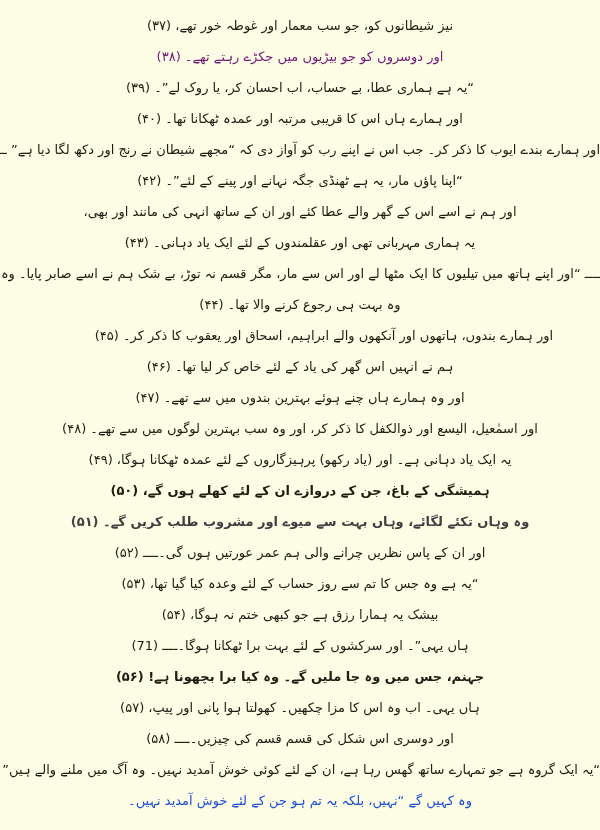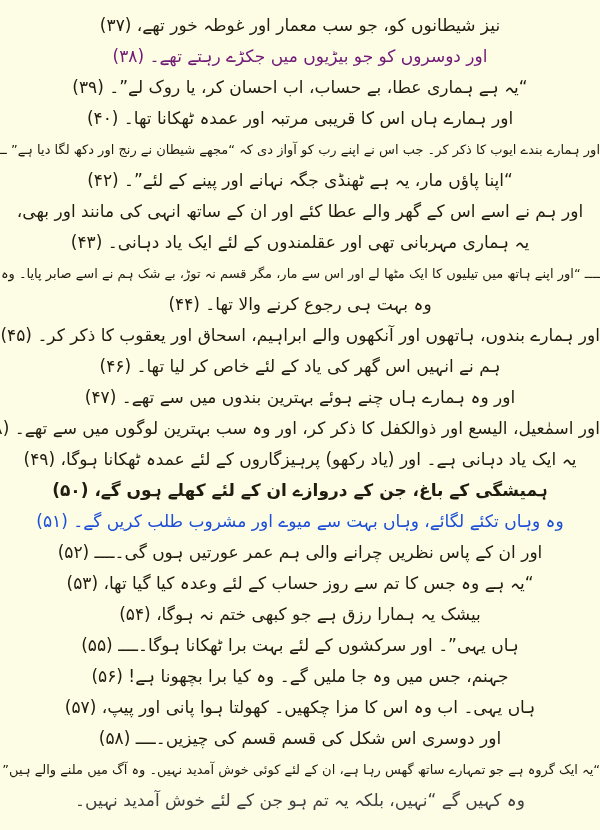--- a/index.html
+++ b/index.html
@@ -20,21 +20,21 @@
   .text-column {
     width: 100%;
   }
   .verse-line {
     margin: 0;
     height: 31px;
     line-height: 31px;
     text-align: center;
     white-space: nowrap;
     font-family: "DejaVu Sans", sans-serif;
-    font-size: 17px;
+    font-size: 13px;
     color: #211C10;
     letter-spacing: 0px;
   }
   
   .verse-line.long {
     font-size: 13px;
   }
 </style>
 </head>
 <body style="background: rgb(253, 252, 229);">
@@ -50,24 +50,24 @@
     <p class="verse-line" style="color: rgb(33, 28, 16);">اور ہم نے اسے اس کے گھر والے عطا کئے اور ان کے ساتھ انہی کی مانند اور بھی،</p>
     <p class="verse-line" style="color: rgb(33, 28, 16);">یہ ہماری مہربانی تھی اور عقلمندوں کے لئے ایک یاد دہانی۔ (۴۳)</p>
     <p class="verse-line long" style="color: rgb(33, 28, 16);">ــــ “اور اپنے ہاتھ میں تیلیوں کا ایک مٹھا لے اور اس سے مار، مگر قسم نہ توڑ، بے شک ہم نے اسے صابر پایا۔ وہ کیا ہی اچھا بندہ تھا!</p>
     <p class="verse-line" style="color: rgb(33, 28, 16);">وہ بہت ہی رجوع کرنے والا تھا۔ (۴۴)</p>
     <p class="verse-line" style="color: rgb(33, 28, 16); margin-left: 48px;">اور ہمارے بندوں، ہاتھوں اور آنکھوں والے ابراہیم، اسحاق اور یعقوب کا ذکر کر۔ (۴۵)</p>
     <p class="verse-line" style="color: rgb(33, 28, 16);">ہم نے انہیں اس گھر کی یاد کے لئے خاص کر لیا تھا۔ (۴۶)</p>
     <p class="verse-line" style="color: rgb(33, 28, 16);">اور وہ ہمارے ہاں چنے ہوئے بہترین بندوں میں سے تھے۔ (۴۷)</p>
     <p class="verse-line" style="color: rgb(33, 28, 16);">اور اسمٰعیل، الیسع اور ذوالکفل کا ذکر کر، اور وہ سب بہترین لوگوں میں سے تھے۔ (۴۸)</p>
     <p class="verse-line" style="color: rgb(33, 28, 16);">یہ ایک یاد دہانی ہے۔ اور (یاد رکھو) پرہیزگاروں کے لئے عمدہ ٹھکانا ہوگا، (۴۹)</p>
     <p class="verse-line" style="color: rgb(33, 28, 16); font-weight: bold;">ہمیشگی کے باغ، جن کے دروازے ان کے لئے کھلے ہوں گے، (۵۰)</p>
-    <p class="verse-line" style="color: #1d4ed8;">وہ وہاں تکئے لگائے، وہاں بہت سے میوے اور مشروب طلب کریں گے۔ (۵۱)</p>
+    <p class="verse-line" style="color: #404040; font-weight: bold;">وہ وہاں تکئے لگائے، وہاں بہت سے میوے اور مشروب طلب کریں گے۔ (۵۱)</p>
     <p class="verse-line" style="color: rgb(33, 28, 16);">اور ان کے پاس نظریں چرانے والی ہم عمر عورتیں ہوں گی۔ــــ (۵۲)</p>
     <p class="verse-line" style="color: rgb(33, 28, 16);">“یہ ہے وہ جس کا تم سے روز حساب کے لئے وعدہ کیا گیا تھا، (۵۳)</p>
     <p class="verse-line" style="color: rgb(33, 28, 16);">بیشک یہ ہمارا رزق ہے جو کبھی ختم نہ ہوگا، (۵۴)</p>
-    <p class="verse-line" style="color: rgb(33, 28, 16);">ہاں یہی”۔ اور سرکشوں کے لئے بہت برا ٹھکانا ہوگا۔ــــ (۵۵)</p>
-    <p class="verse-line" style="color: rgb(33, 28, 16);">جہنم، جس میں وہ جا ملیں گے۔ وہ کیا برا بچھونا ہے! (۵۶)</p>
+    <p class="verse-line" style="color: rgb(33, 28, 16);">ہاں یہی”۔ اور سرکشوں کے لئے بہت برا ٹھکانا ہوگا۔ــــ (71)</p>
+    <p class="verse-line" style="color: rgb(33, 28, 16); font-weight: bold;">جہنم، جس میں وہ جا ملیں گے۔ وہ کیا برا بچھونا ہے! (۵۶)</p>
     <p class="verse-line" style="color: rgb(33, 28, 16);">ہاں یہی۔ اب وہ اس کا مزا چکھیں۔ کھولتا ہوا پانی اور پیپ، (۵۷)</p>
     <p class="verse-line" style="color: rgb(33, 28, 16);">اور دوسری اس شکل کی قسم قسم کی چیزیں۔ــــ (۵۸)</p>
     <p class="verse-line long" style="color: rgb(33, 28, 16);">“یہ ایک گروہ ہے جو تمہارے ساتھ گھس رہا ہے، ان کے لئے کوئی خوش آمدید نہیں۔ وہ آگ میں ملنے والے ہیں”۔ (۵۹)</p>
-    <p class="verse-line" style="color: #404040;">وہ کہیں گے “نہیں، بلکہ یہ تم ہو جن کے لئے خوش آمدید نہیں۔</p>
+    <p class="verse-line" style="color: #1d4ed8;">وہ کہیں گے “نہیں، بلکہ یہ تم ہو جن کے لئے خوش آمدید نہیں۔</p>
   </div>
 </div>
 
 </body></html>

